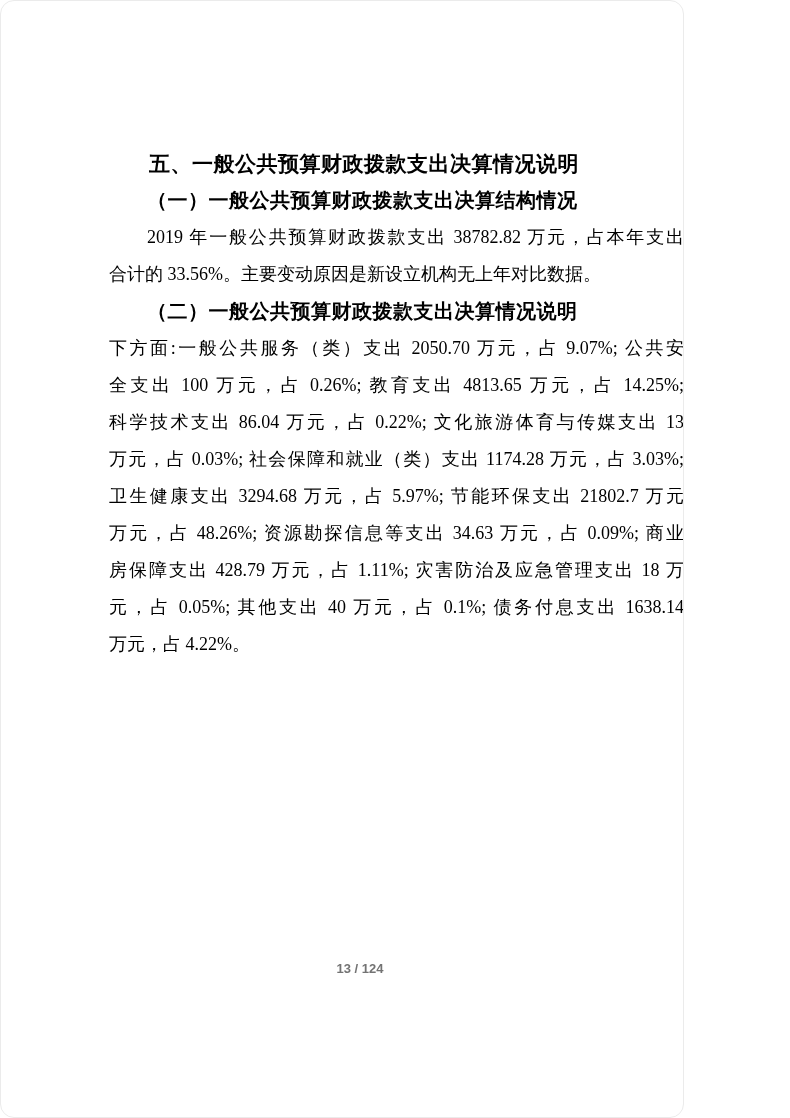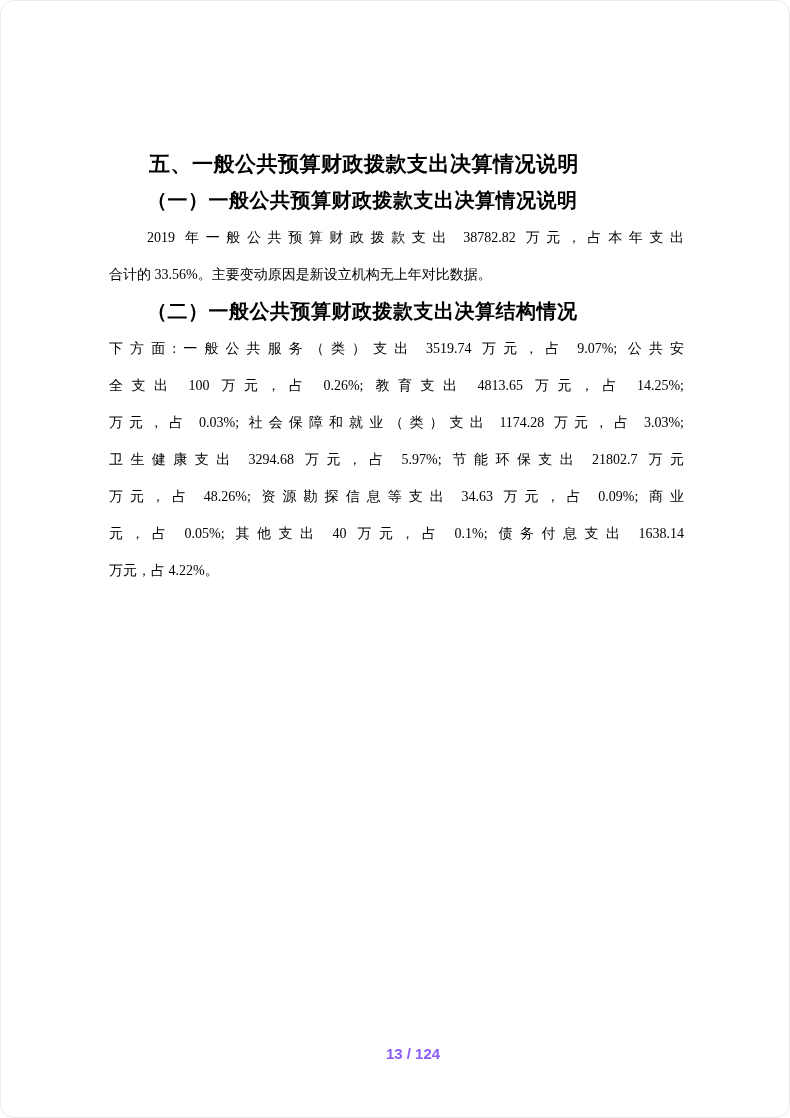--- a/index.html
+++ b/index.html
@@ -2,40 +2,40 @@
 <html><head>
 <meta charset="utf-8">
 <style>
   html, body {
     margin: 0;
     padding: 0;
     background: #ffffff;
   }
   .page {
     position: relative;
-    width: 790px;
+    width: 684px;
     height: 1118px;
     box-sizing: border-box;
     background: #ffffff;
     border: 1px solid #ebebeb;
     border-radius: 14px;
     overflow: hidden;
     color: #000;
     font-family: "Liberation Serif", "DejaVu Serif", serif;
   }
   .content {
     position: absolute;
     left: 108px;
     top: 144px;
     width: 575px;
   }
   .line {
     height: 37px;
     line-height: 37px;
-    font-size: 14px;
+    font-size: 18px;
     overflow: hidden;
   }
   .fill {
     text-align: justify;
     text-align-last: justify;
   }
   .h1 {
     font-family: "Liberation Sans", "DejaVu Sans", sans-serif;
     font-weight: 700;
     font-size: 21px;
@@ -48,47 +48,49 @@
     text-indent: 38px;
     letter-spacing: 0.5px;
   }
   .indent {
     text-indent: 38px;
   }
   .footer {
     position: absolute;
     left: 36px;
     right: 0;
-    top: 1044px;
+    top: 960px;
     text-align: center;
     font-family: "Liberation Sans", "DejaVu Sans", sans-serif;
     font-weight: 700;
-    font-size: 15px;
-    color: #8b5cf6;
+    font-size: 13px;
+    color: #737373;
   }
 </style>
 </head>
 <body>
 
 <div class="page">
   <div class="content">
 
     <div class="line h1">五、一般公共预算财政拨款支出决算情况说明</div>
 
-    <div class="line sec-title">（一）一般公共预算财政拨款支出决算情况说明</div>
+    <div class="line sec-title">（一）一般公共预算财政拨款支出决算结构情况</div>
 
     <div class="line fill indent">2019 年一般公共预算财政拨款支出 38782.82 万元，占本年支出</div>
     <div class="line">合计的 33.56%。主要变动原因是新设立机构无上年对比数据。</div>
 
-    <div class="line sec-title">（二）一般公共预算财政拨款支出决算结构情况</div>
+    <div class="line sec-title">（二）一般公共预算财政拨款支出决算情况说明</div>
 
-    <div class="line fill">下方面:一般公共服务（类）支出 3519.74 万元，占 9.07%; 公共安</div>
+    <div class="line fill">下方面:一般公共服务（类）支出 2050.70 万元，占 9.07%; 公共安</div>
     <div class="line fill">全支出 100 万元，占 0.26%; 教育支出 4813.65 万元，占 14.25%;</div>
+    <div class="line fill">科学技术支出 86.04 万元，占 0.22%; 文化旅游体育与传媒支出 13</div>
     <div class="line fill">万元，占 0.03%; 社会保障和就业（类）支出 1174.28 万元，占 3.03%;</div>
     <div class="line fill">卫生健康支出 3294.68 万元，占 5.97%; 节能环保支出 21802.7 万元</div>
     <div class="line fill">万元，占 48.26%; 资源勘探信息等支出 34.63 万元，占 0.09%; 商业</div>
+    <div class="line fill">房保障支出 428.79 万元，占 1.11%; 灾害防治及应急管理支出 18 万</div>
     <div class="line fill">元，占 0.05%; 其他支出 40 万元，占 0.1%; 债务付息支出 1638.14</div>
     <div class="line">万元，占 4.22%。</div>
 
   </div>
 
   <div class="footer">13 / 124</div>
 </div>
 
 </body></html>

